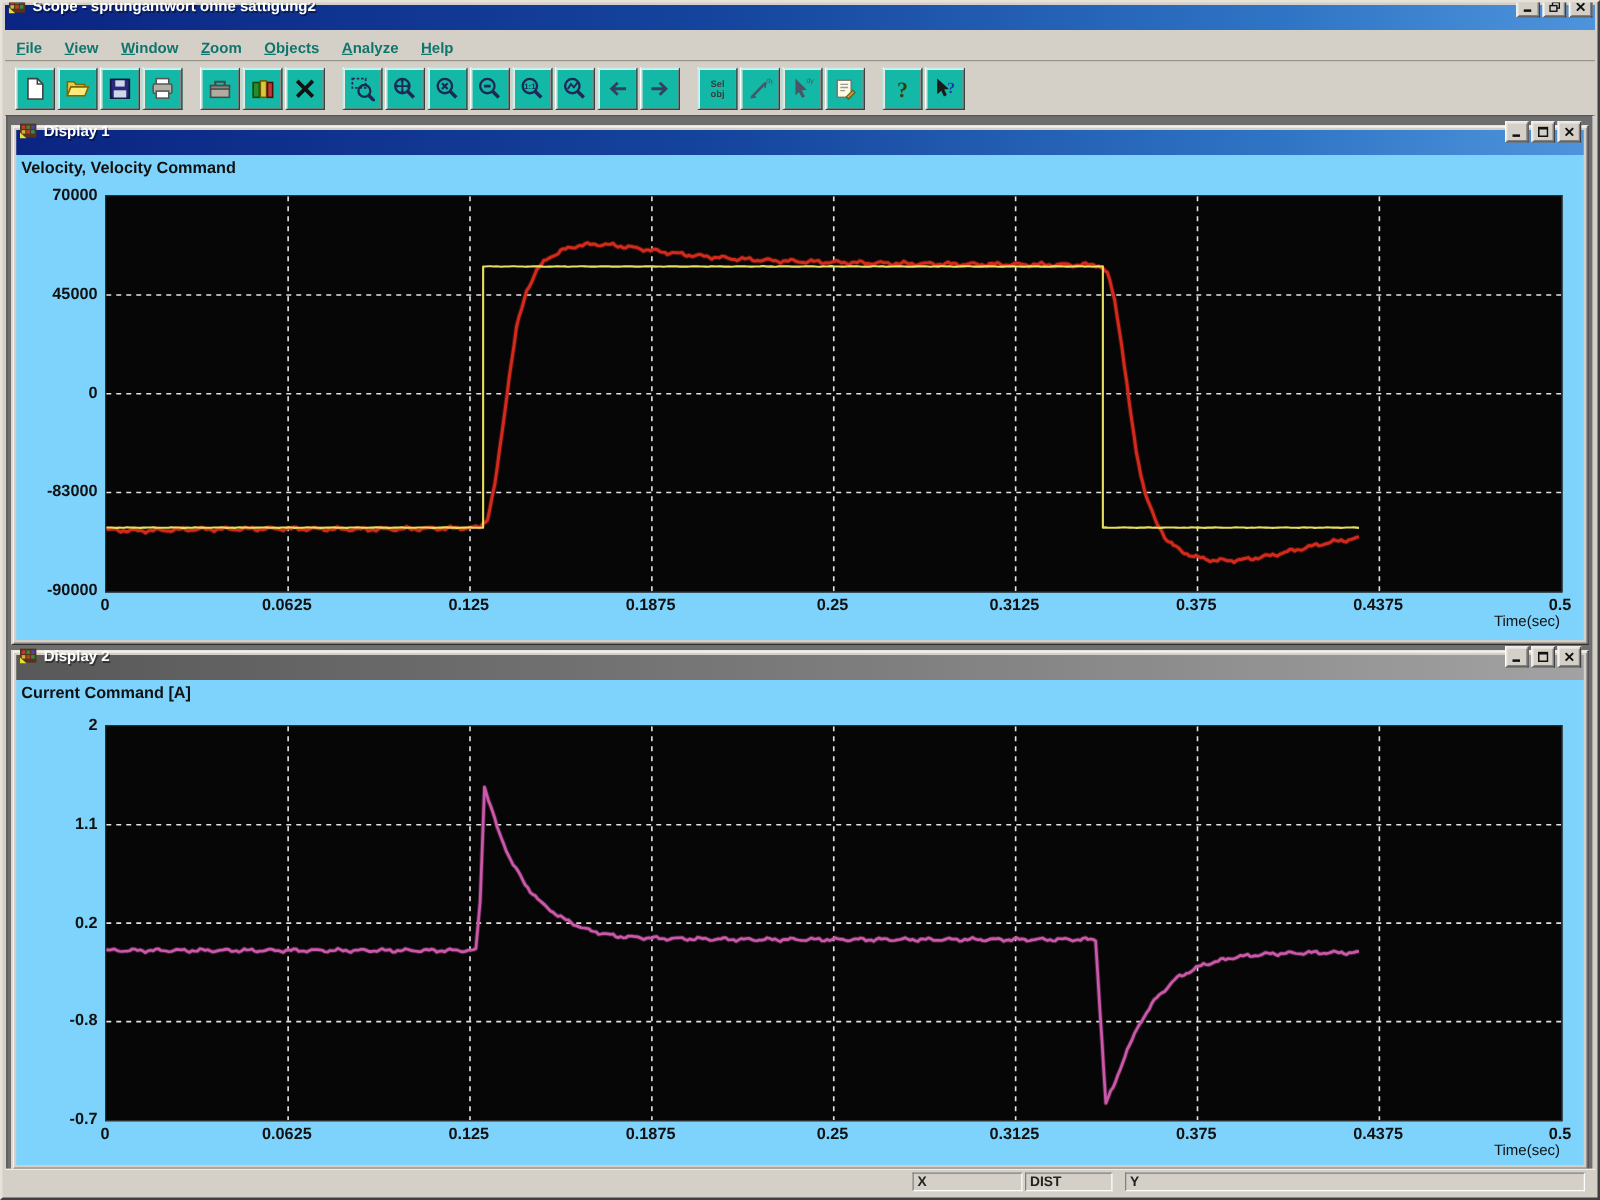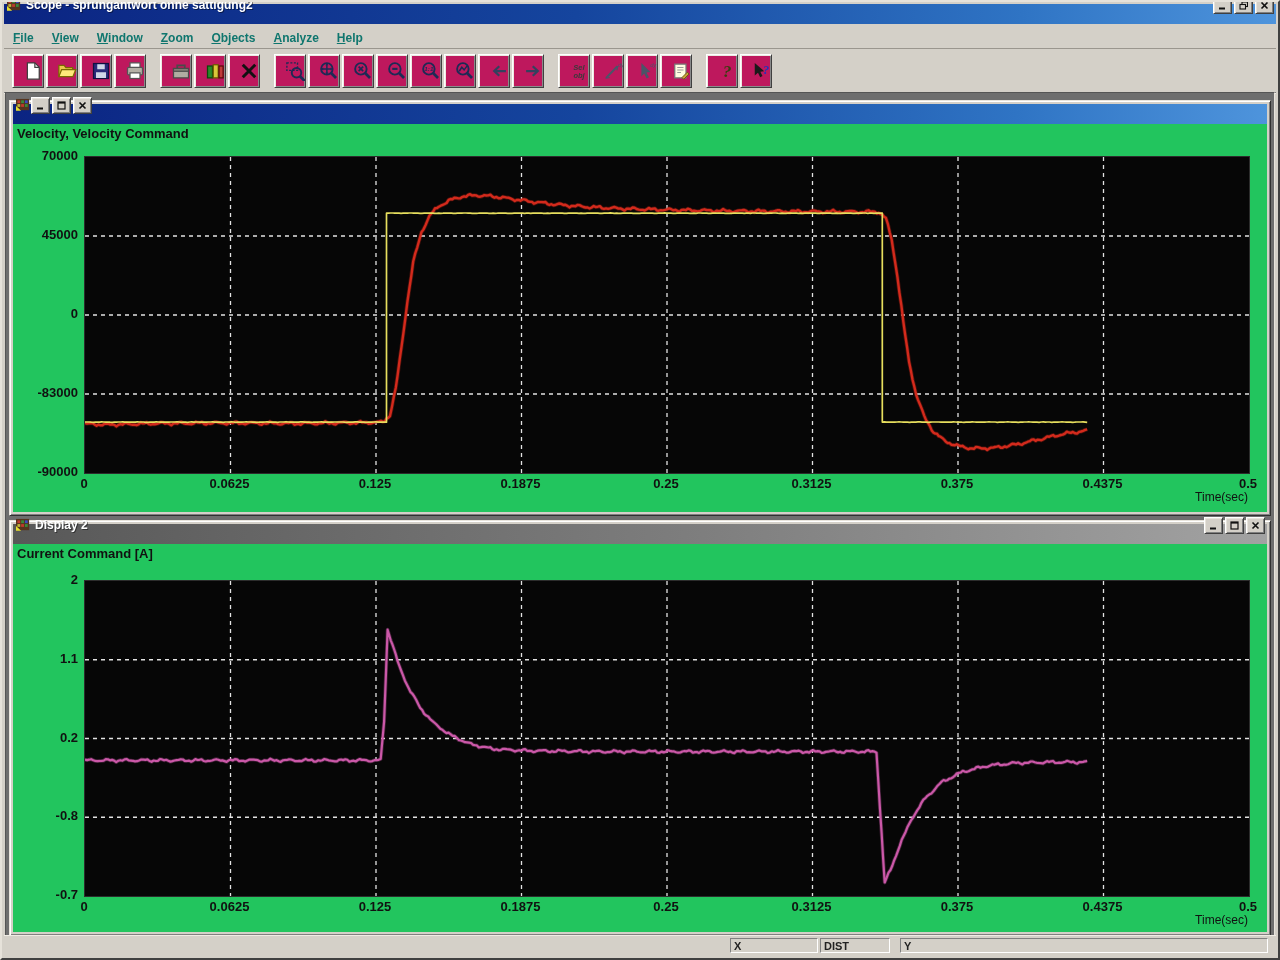--- a/index.html
+++ b/index.html
@@ -33,39 +33,39 @@
   }
   .menu-item{padding:3px 9px;cursor:default;}
   .menu-item u{text-decoration:underline;}
   
   .toolbar{
     position:absolute;left:2px;top:47px;right:2px;height:43px;
     display:flex;align-items:center;padding-left:8px;
     border-bottom:1px solid #808080;box-shadow:0 1px 0 #f0ece4;
   }
   .tbtn{
-    width:30px;height:32px;margin-right:2px;background:#be185d;
+    width:30px;height:32px;margin-right:2px;background:#14b8a6;
     border:1px solid;border-color:#fff #404040 #404040 #fff;
     box-shadow:inset 1px 1px 0 #eceae2, inset -1px -1px 0 #8a8a8a;
-    display:flex;align-items:center;justify-content:flex-end;font-style:italic;
+    display:flex;align-items:center;justify-content:center;
   }
   .tbtn svg{display:block;}
   .tsep{width:12px;height:32px;}
   
   .client{
     position:absolute;left:3px;top:90px;right:3px;height:846px;background:#6e6e6e;
     border:1px solid;border-color:#555 #e8e4dc #e8e4dc #555;
   }
   .win{
     position:absolute;left:3px;right:3px;background:#d4d0c8;
     border:1px solid;border-color:#e8e4dc #303030 #303030 #e8e4dc;
     box-shadow:inset 1px 1px 0 #fff, inset -1px -1px 0 #808080;
   }
   .win .titlebar{left:3px;top:3px;right:3px;}
-  .win-body{position:absolute;left:3px;top:23px;right:3px;bottom:3px;background:#22c55e;}
+  .win-body{position:absolute;left:3px;top:23px;right:3px;bottom:3px;background:#7dd3fc;}
   .signal-label{position:absolute;left:4px;top:2px;font-size:13px;font-weight:bold;color:#111;}
   .plot-svg{position:absolute;background:#060606;border:1px solid #2c2c2c;}
   .ylab,.xlab{position:absolute;font-size:13px;font-weight:bold;color:#111;}
   .ylab{text-align:right;}
   .xlab{text-align:center;}
   .axis-unit{position:absolute;font-size:12px;font-weight:normal;color:#111;text-align:right;}
   
   .statusbar{
     position:absolute;left:2px;right:2px;bottom:2px;height:20px;background:#d4d0c8;
     border-top:1px solid #f0ece4;
@@ -317,20 +317,21 @@
               <rect x="0" y="1" width="14" height="12" fill="#55341e"></rect>
               <rect x="1.5" y="2.5" width="3" height="3" fill="#c23b2e"></rect>
               <rect x="5.5" y="2.5" width="3" height="3" fill="#3b8a3b"></rect>
               <rect x="9.5" y="2.5" width="3" height="3" fill="#3b4ac2"></rect>
               <rect x="1.5" y="6.5" width="3" height="3" fill="#c2b63b"></rect>
               <rect x="5.5" y="6.5" width="3" height="3" fill="#c23b2e"></rect>
               <rect x="9.5" y="6.5" width="3" height="3" fill="#3b8a3b"></rect>
               <path d="M0 13.5V8.5l5.5 5z" fill="#e8e030"></path>
             </svg>
           </span>
+        <span class="tb-text">Display 1</span>
         <span class="tb-btns">
             <span class="cap-btn">
               <svg width="9" height="9" viewBox="0 0 9 9">
                 <rect x="1" y="6.5" width="6" height="2" fill="#111"></rect>
               </svg>
             </span>
             <span class="cap-btn">
               <svg width="9" height="9" viewBox="0 0 9 9">
                 <rect x="1" y="1" width="7" height="7" fill="none" stroke="#111" stroke-width="1.2"></rect>
                 <line x1="1" y1="1.8" x2="8" y2="1.8" stroke="#111" stroke-width="1.6"></line>

